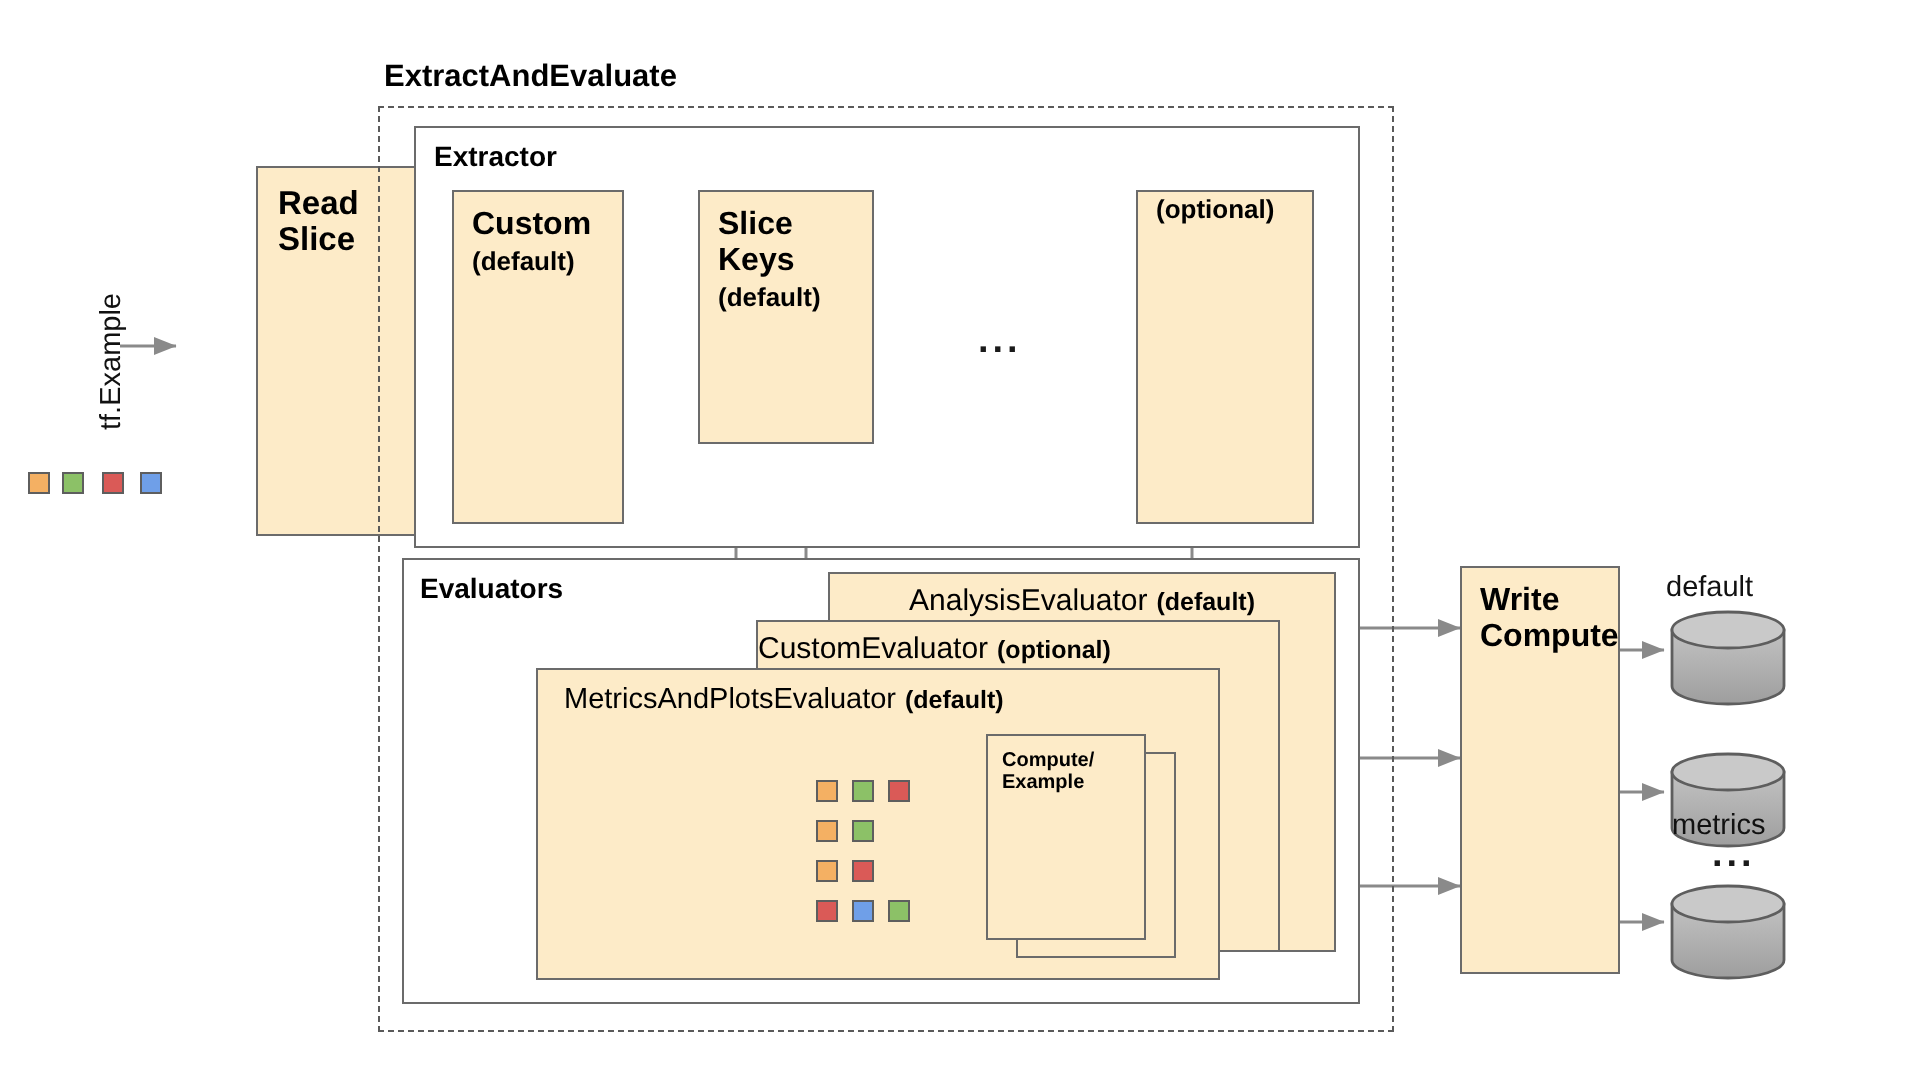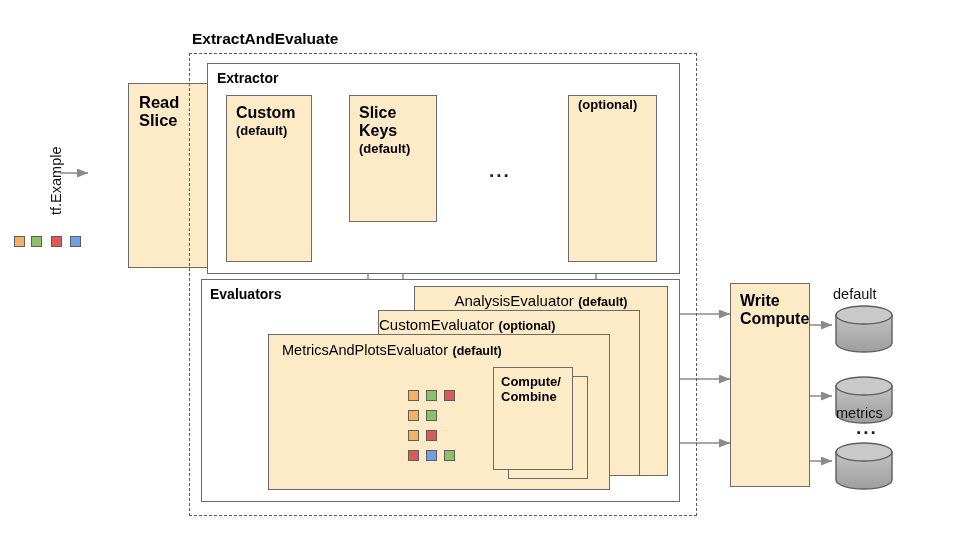--- a/index.html
+++ b/index.html
@@ -202,23 +202,23 @@
     <span class="sw sw-o" style="left:0;top:40px;"></span>
     <span class="sw sw-r" style="left:18px;top:40px;"></span>
 
     <span class="sw sw-r" style="left:0;top:60px;"></span>
     <span class="sw sw-b" style="left:18px;top:60px;"></span>
     <span class="sw sw-g" style="left:36px;top:60px;"></span>
   </div>
 
   <div class="abs fillbox" style="left:508px;top:376px;width:80px;height:103px;"></div>
   <div class="abs fillbox" style="left:493px;top:367px;width:80px;height:103px;">
-    <div class="btitle" style="font-size:13px;padding:7px 0 0 7px;">
+    <div class="btitle" style="font-size:10px;padding:7px 0 0 7px;">
       <span>Compute/</span><br>
-      <span>Combine</span>
+      <span>Example</span>
     </div>
   </div>
 
   <div class="abs fillbox" style="left:730px;top:283px;width:80px;height:204px;">
     <div class="btitle" style="font-size:16px;padding:8px 0 0 9px;">
       <span>Write</span><br>
       <span>Compute</span>
     </div>
   </div>
 

